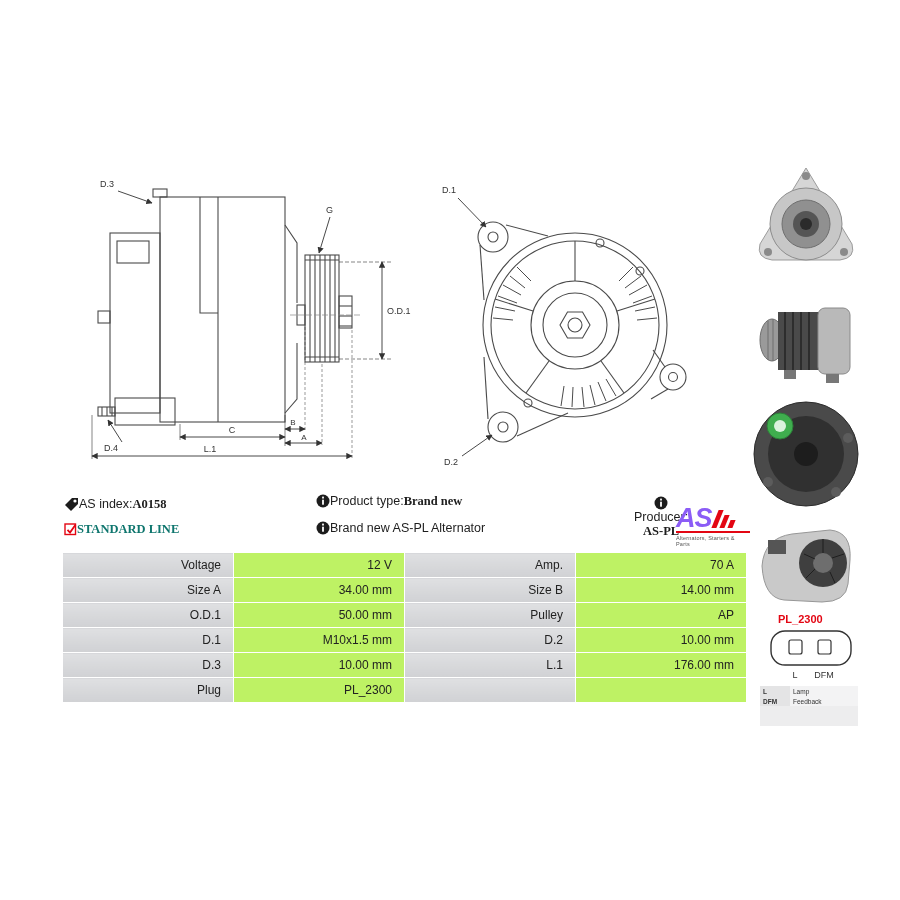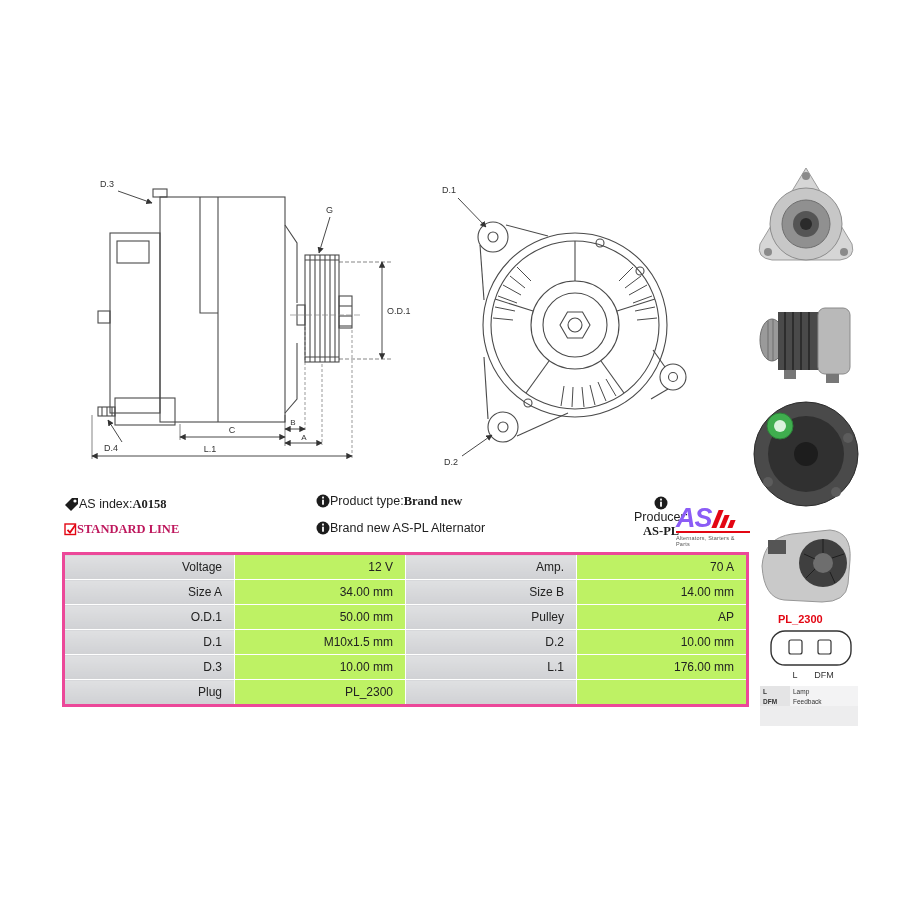--- a/index.html
+++ b/index.html
@@ -8,37 +8,37 @@
   
   .draw{position:absolute;}
   .draw text{font-family:"Liberation Sans",sans-serif;fill:#333;}
 
   
   .photo{position:absolute;}
 
   
   .info-item{position:absolute;display:flex;align-items:center;gap:0;font-size:12.5px;color:#1d1d1d;white-space:nowrap;height:16px;}
   .b{font-weight:bold;font-family:Liberation Serif, serif;}
-  .red{color:#be185d;}
+  .red{color:#0f766e;}
   .ic{flex:0 0 auto;display:inline-flex;}
 
   
   .as-logo{position:absolute;left:676px;top:506px;width:74px;}
   .as-row{display:flex;align-items:flex-end;gap:3px;}
   .as-text{color:#8b5cf6;font-weight:bold;font-style:italic;font-size:27px;line-height:24px;letter-spacing:-1px;}
   .as-bars{display:flex;gap:2px;align-items:flex-end;padding-bottom:2px;}
   .as-bars i{display:block;width:5px;background:#e30613;transform:skewX(-22deg);}
   .as-bars i:nth-child(1){height:18px;}
   .as-bars i:nth-child(2){height:13px;}
   .as-bars i:nth-child(3){height:8px;}
   .as-line{height:2px;background:#e30613;margin-top:1px;}
   .as-sub{font-size:5.5px;color:#555;margin-top:2px;letter-spacing:.2px;}
 
   
-  table.spec{position:absolute;left:62px;top:552px;width:684px;border-collapse:collapse;table-layout:fixed;font-size:12px;color:#222;border:3px solid #ec4899;}
+  table.spec{position:absolute;left:62px;top:552px;width:684px;border-collapse:collapse;table-layout:fixed;font-size:12px;color:#222;border:1px solid #ec4899;}
   table.spec td{height:24px;border:1px solid #ffffff;text-align:right;padding:0 12px 0 4px;overflow:hidden;}
   table.spec td.lbl{background:linear-gradient(#dfe0e2,#d0d1d4);}
   table.spec td.val{background:#bef264;}
 
   
   .plug-code{position:absolute;left:778px;top:613px;font-size:11px;font-weight:bold;color:#e30613;}
   .plug-svg{position:absolute;left:763px;top:628px;}
   .legend{position:absolute;left:760px;top:686px;width:98px;font-size:6.5px;color:#333;border-collapse:collapse;}
   .legend td{padding:1px 3px;height:8px;}
   .legend td.k{width:24px;background:#e4e4e5;font-weight:bold;}

